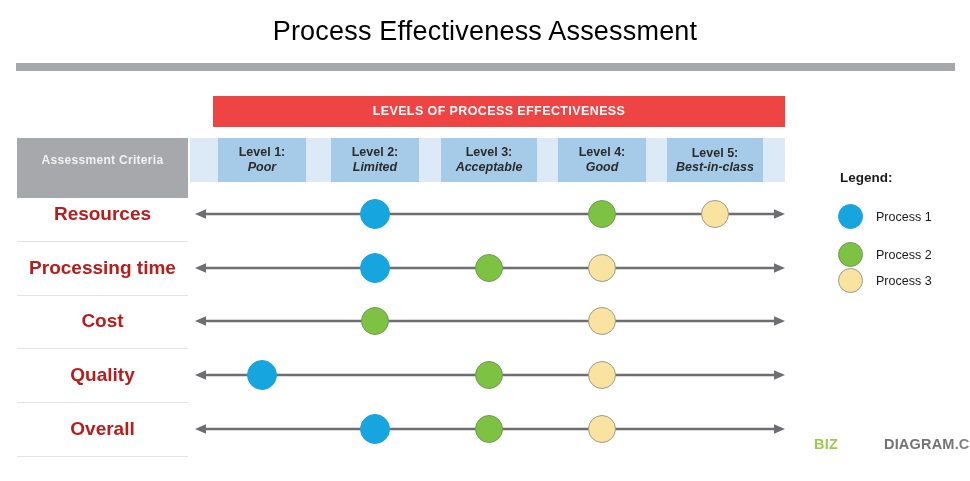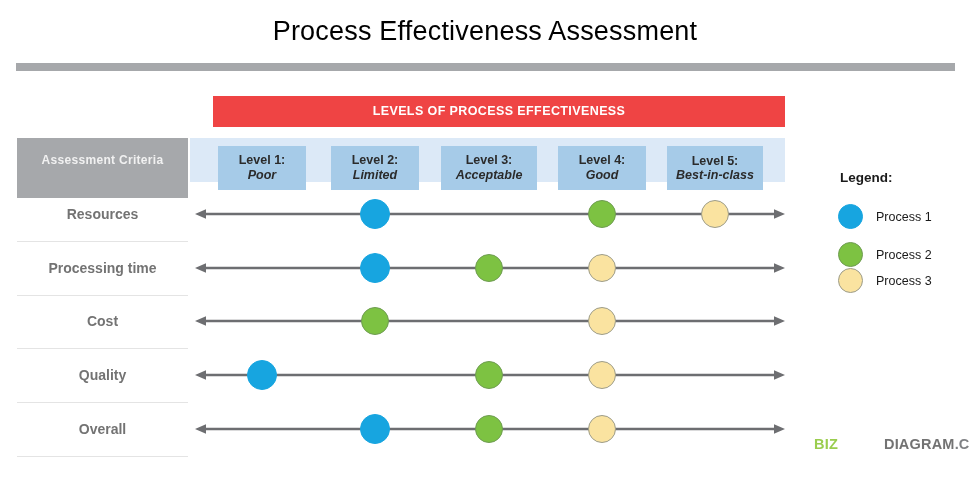--- a/index.html
+++ b/index.html
@@ -82,21 +82,21 @@
     left: 190px;
     top: 138px;
     width: 595px;
     height: 44px;
     background: #DCE9F7;
   }
 
   
   .level-box {
     position: absolute;
-    top: 146px;
+    top: 138px;
     height: 44px;
     background: #A6CBE8;
     display: flex;
     flex-direction: column;
     align-items: center;
     justify-content: center;
     color: #2B2B2B;
     font-size: 12.5px;
     line-height: 15px;
   }
@@ -106,23 +106,23 @@
 
   
   .row-label {
     position: absolute;
     left: 17px;
     width: 171px;
     height: 52px;
     display: flex;
     align-items: center;
     justify-content: center;
-    font-size: 14px;
-    font-weight: bold;
-    color: #737373;
+    font-size: 19px;
+    font-weight: bold;
+    color: #b91c1c;
   }
   .row-sep {
     position: absolute;
     left: 17px;
     width: 171px;
     height: 1px;
     background: #E4E4E4;
   }
 
   

